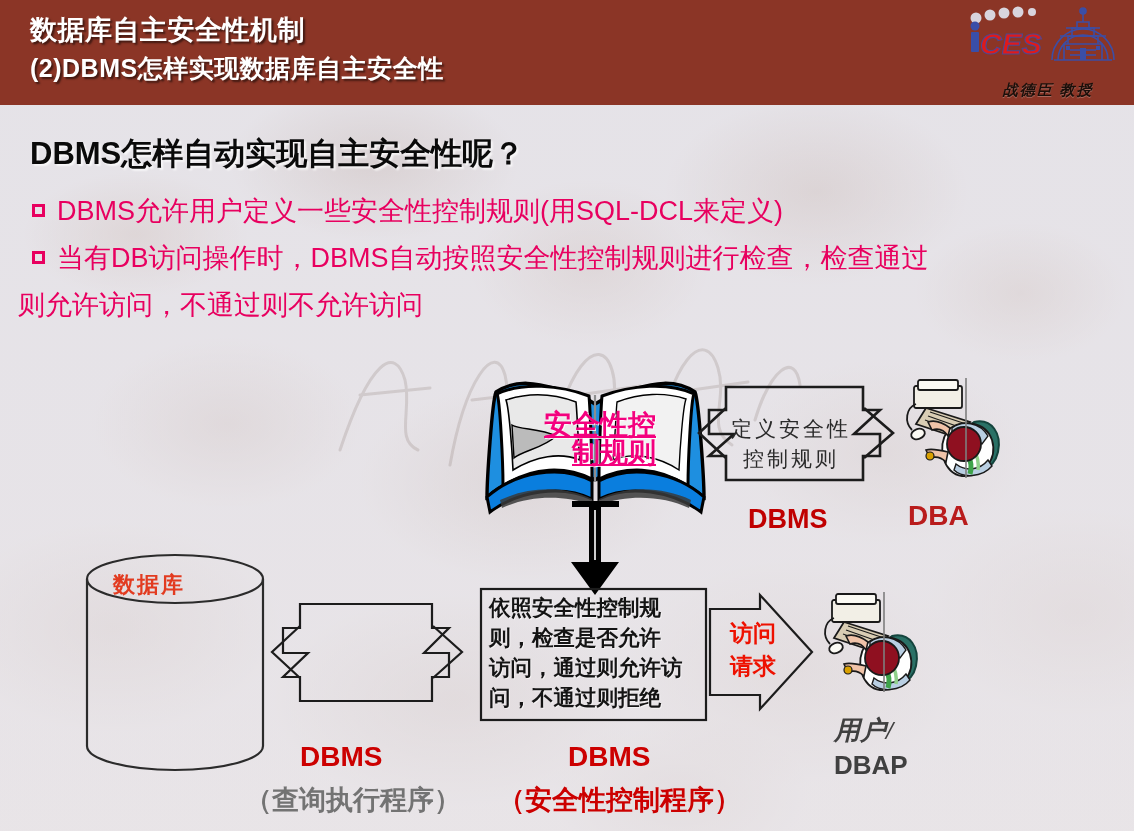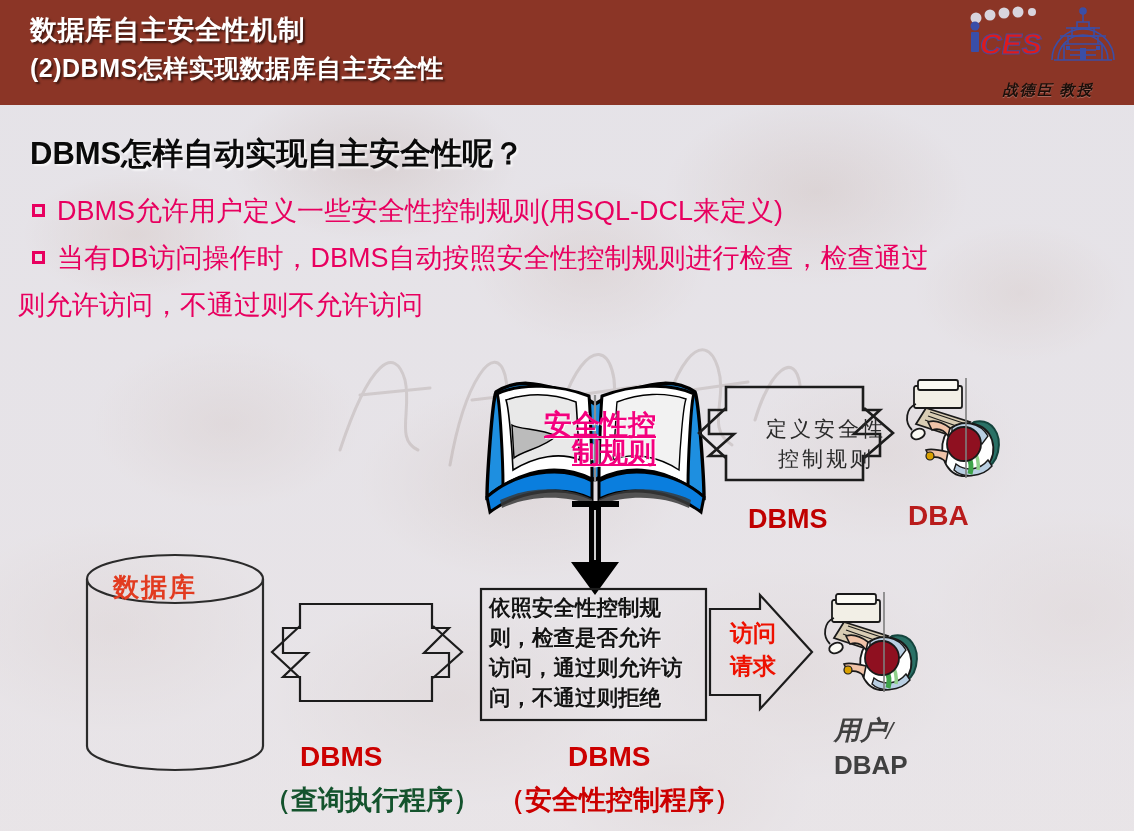--- a/index.html
+++ b/index.html
@@ -101,27 +101,27 @@
   #book-label {
     left:536px; top:411px; width:120px; text-align:right;
     color:#f4007e; font-size:28px; font-weight:bold; line-height:28px;
     text-shadow:1px 1px 0 rgba(255,255,255,.8);
     text-decoration:underline;
   }
   
   #define-label {
     left:727px; top:414px; width:128px; text-align:center;
     color:#2a2a2a; font-size:21px; line-height:30px;
-    font-family:"Liberation Serif", serif; letter-spacing:3px;margin-left:35px;
+    font-family:"Liberation Serif", serif; letter-spacing:3px;
   }
   #dbms-top { left:748px; top:504px; color:#c00000; font-size:27px; font-weight:bold; }
   #dba-label { left:908px; top:500px; color:#b91c1c; font-size:28px; font-weight:bold; }
 
   #db-label {
-    left:113px; top:570px; color:#e23b20; font-size:26px; font-weight:bold;
+    left:113px; top:570px; color:#e23b20; font-size:22px; font-weight:bold;
     font-family:"Liberation Serif", serif; letter-spacing:2px;
   }
   #return-label {
     left:298px; top:614px; width:136px;
     color:#ee1100; font-size:21px; font-weight:bold; line-height:29px;
   }
   #check-label {
     left:489px; top:593px; width:212px;
     color:#141414; font-size:21.5px; line-height:30px; font-weight:bold;
     text-shadow:1px 1px 0 rgba(255,255,255,.55);
@@ -137,21 +137,21 @@
   #user-l1 { font-family:"Liberation Serif", serif; font-style:italic; }
   #user-l2 { font-family:"Liberation Sans", sans-serif; font-style:normal; }
 
   #dbms-left {
     left:300px; top:741px; color:#cc0000; font-size:28px; font-weight:bold;
   }
   #dbms-right {
     left:568px; top:741px; color:#cc0000; font-size:28px; font-weight:bold;
   }
   #paren-left {
-    left:264px; top:782px; color:#14532d; font-size:27px; font-weight:bold;
+    left:245px; top:782px; color:#737373; font-size:27px; font-weight:bold;
   }
   #paren-right {
     left:498px; top:782px; color:#cc0000; font-size:27px; font-weight:bold;
   }
 </style>
 </head>
 <body>
 
 <div id="slide">
 

